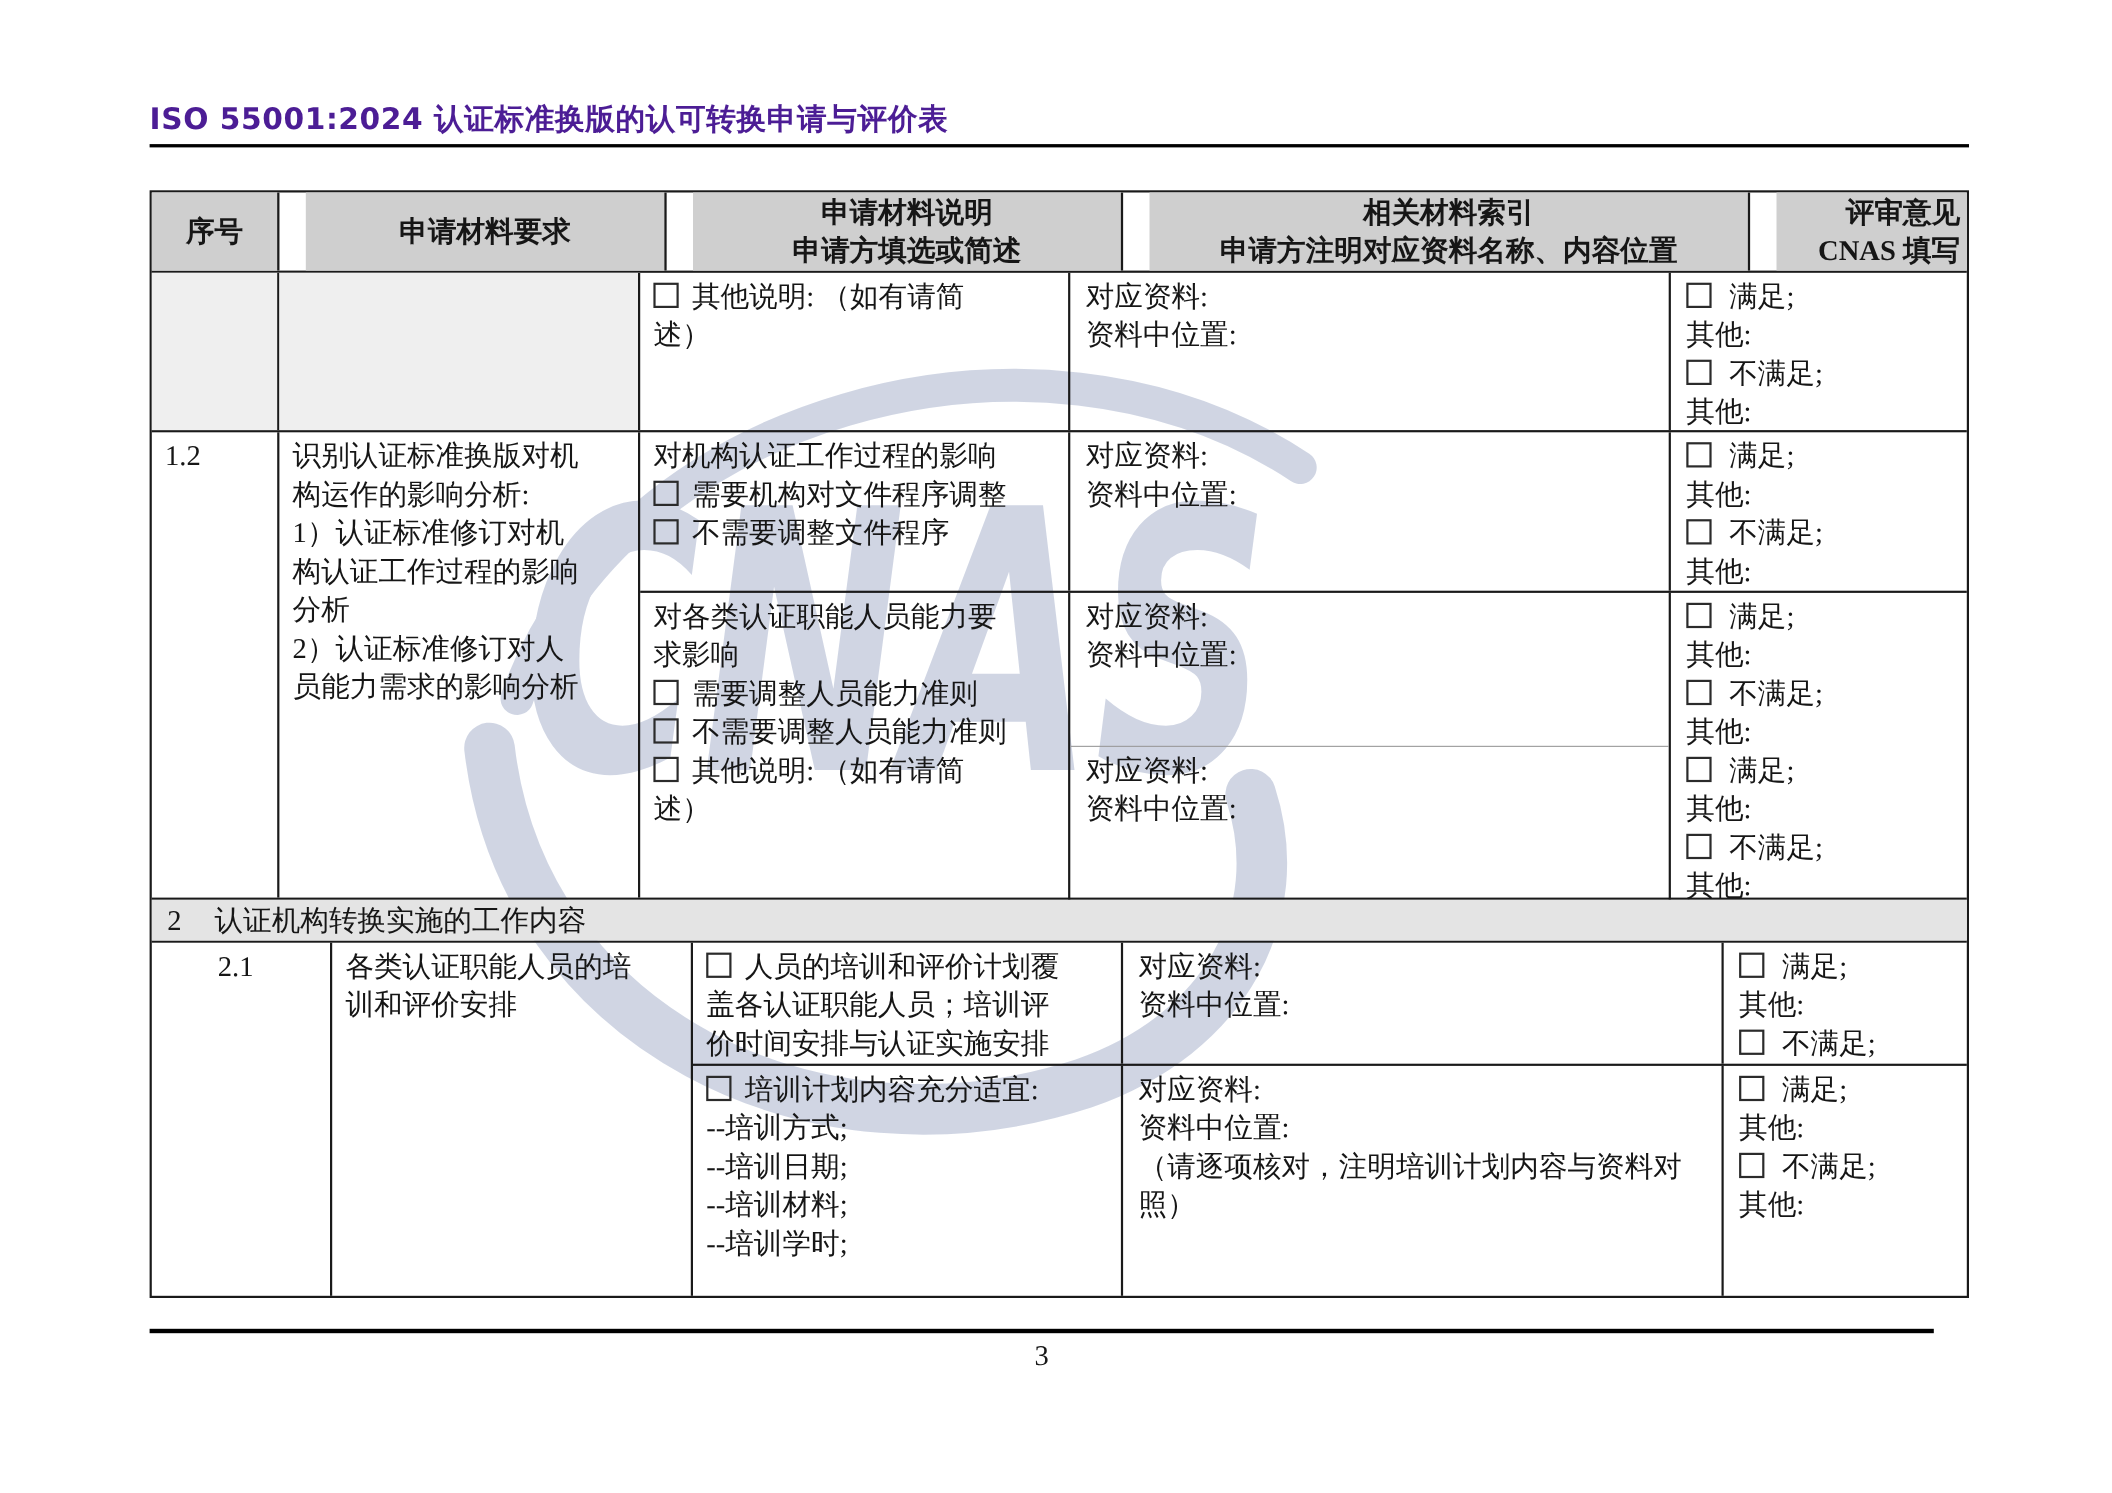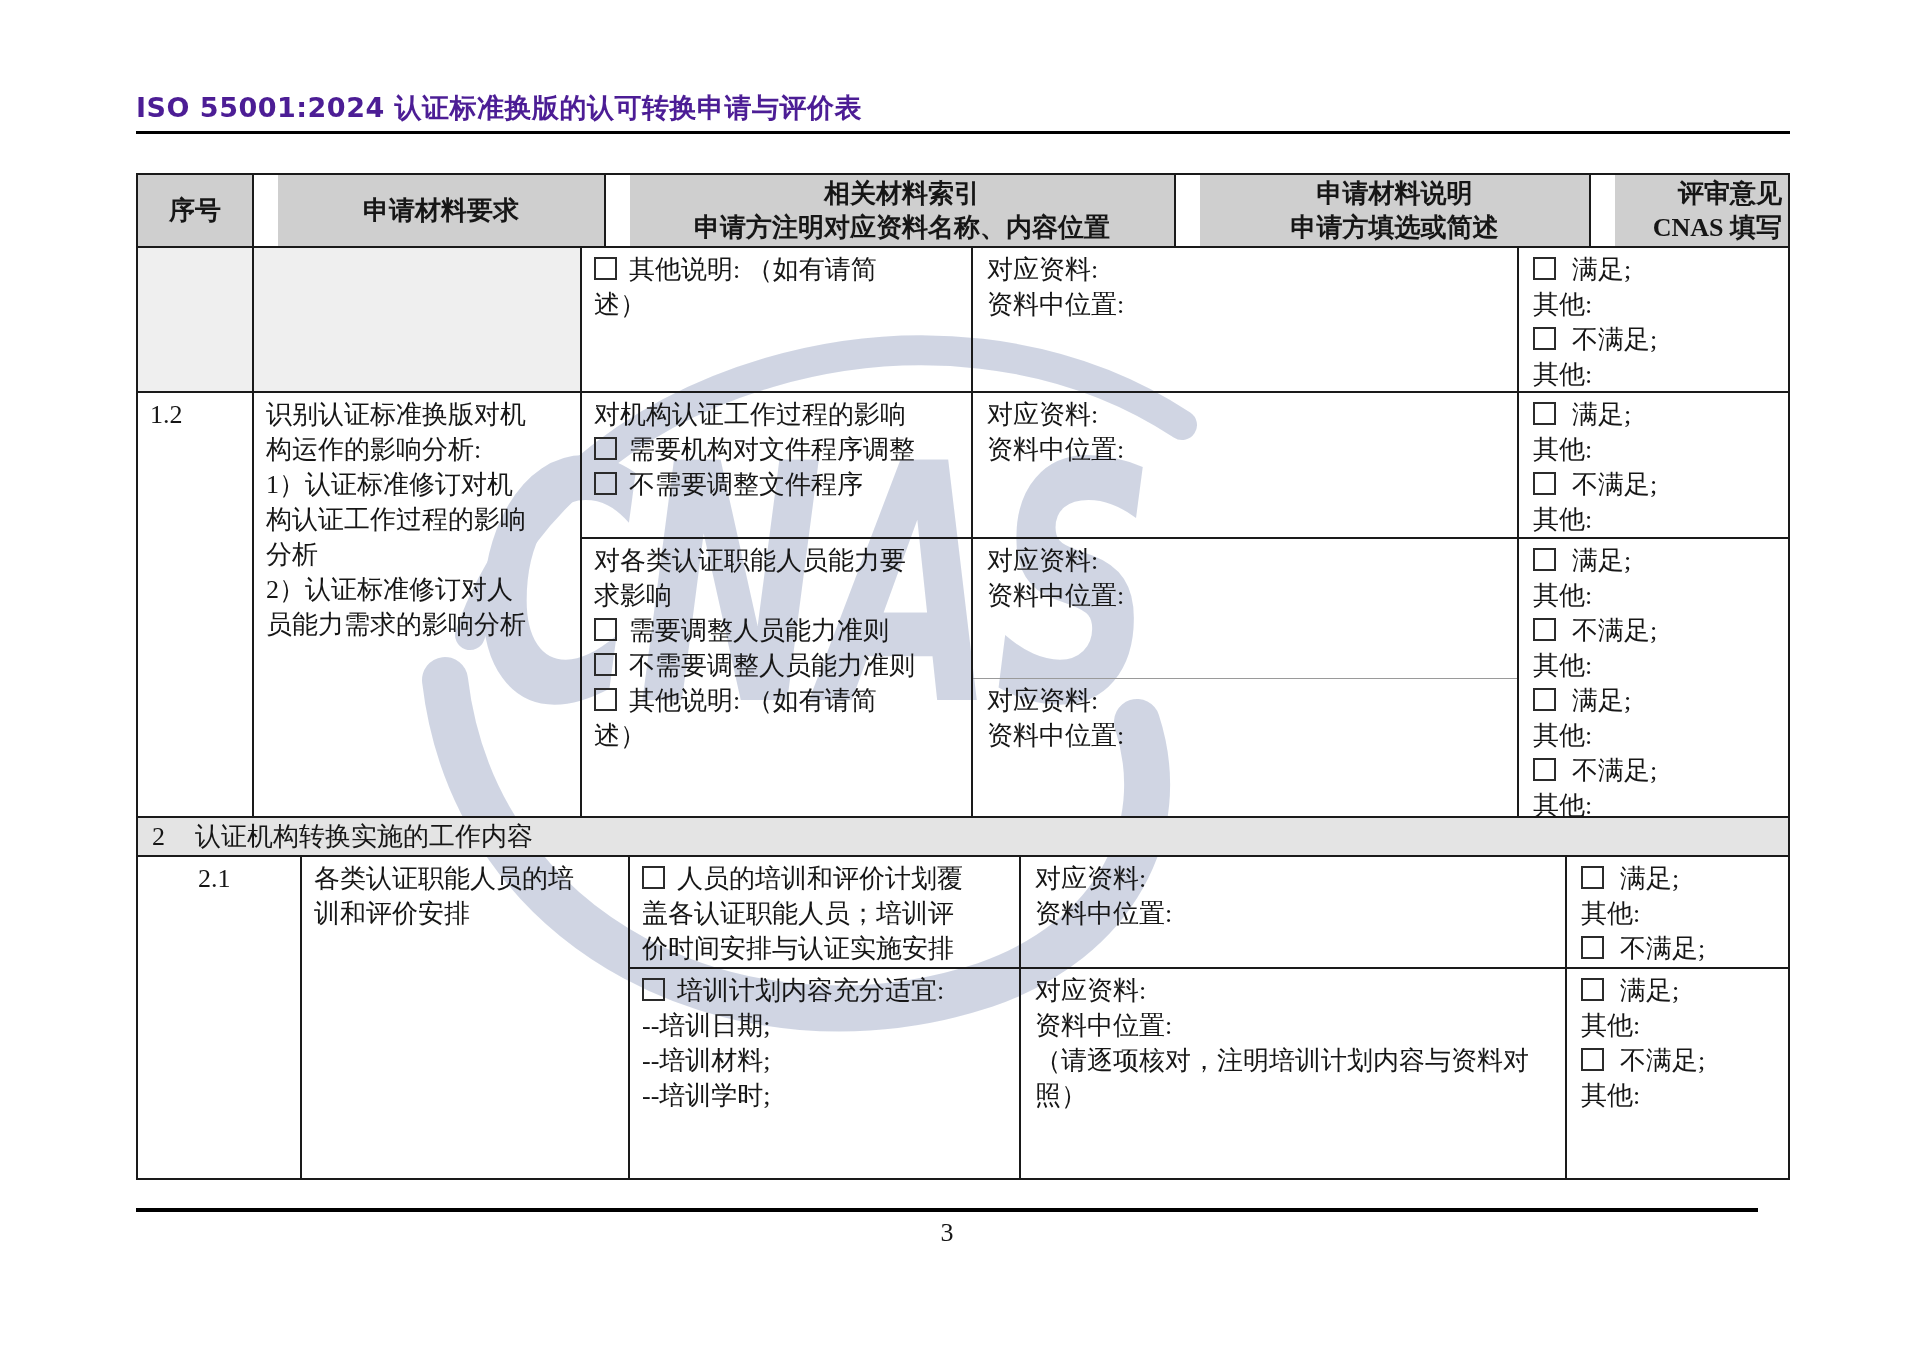--- a/index.html
+++ b/index.html
@@ -86,27 +86,27 @@
 
     <div class="tbl">
 
       <div class="trow hdr">
         <div class="c w1 hc">
           <span>序号</span>
         </div>
         <div class="c w2 hc">
           <span>申请材料要求</span>
         </div>
+        <div class="c w3 hc">
+          <span>申请材料说明</span>
+          <span>申请方填选或简述</span>
+        </div>
         <div class="c w4 hc">
           <span>相关材料索引</span>
           <span>申请方注明对应资料名称、内容位置</span>
-        </div>
-        <div class="c w3 hc">
-          <span>申请材料说明</span>
-          <span>申请方填选或简述</span>
         </div>
         <div class="c w5 hc">
           <span>评审意见</span>
           <span>CNAS 填写</span>
         </div>
       </div>
 
       <div class="trow rowA">
         <div class="c w1 bgcont"></div>
         <div class="c w2 bgcont"></div>
@@ -203,20 +203,21 @@
             <div class="c w5 pc5">
               <div class="line"><span class="cb sp"></span><span>满足;</span></div>
               <div class="line">其他:</div>
               <div class="line"><span class="cb sp"></span><span>不满足;</span></div>
               <div class="line">其他:</div>
             </div>
           </div>
           <div class="band2">
             <div class="c w3 pc3">
               <div class="line"><span class="cb"></span><span>培训计划内容充分适宜:</span></div>
+              <div class="line">--培训方式;</div>
               <div class="line">--培训日期;</div>
               <div class="line">--培训材料;</div>
               <div class="line">--培训学时;</div>
             </div>
             <div class="c w4 pc4">
               <div class="line">对应资料:</div>
               <div class="line">资料中位置:</div>
               <div class="wrap">（请逐项核对，注明培训计划内容与资料对照）</div>
             </div>
             <div class="c w5 pc5">

